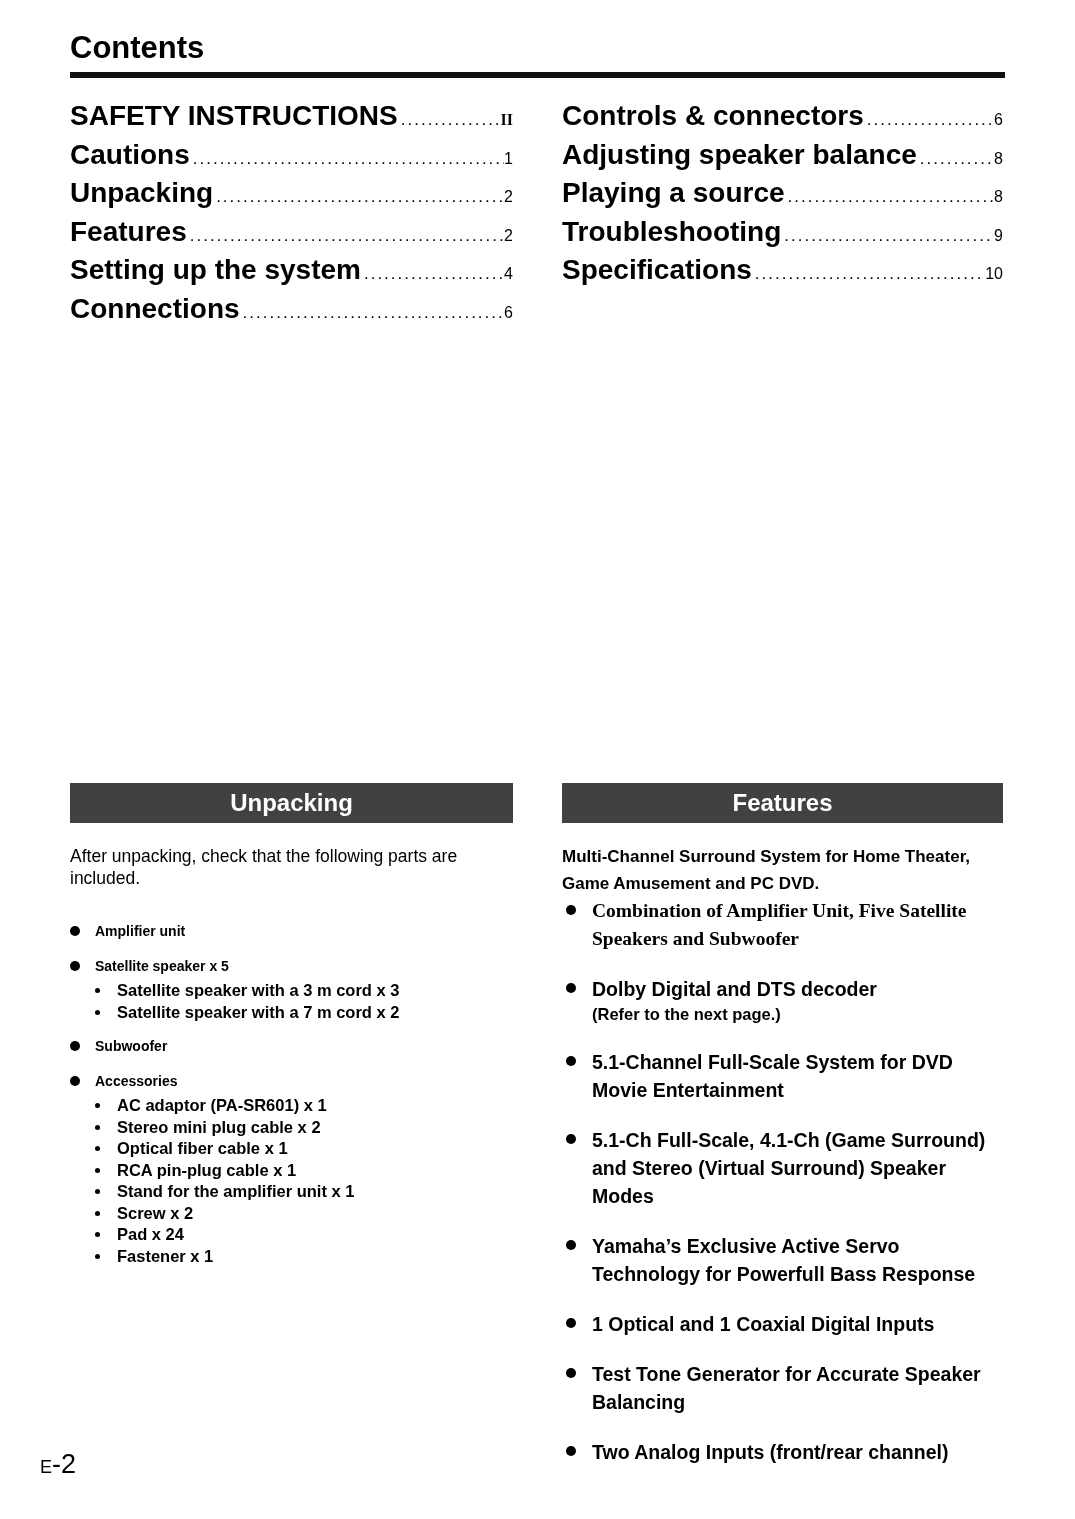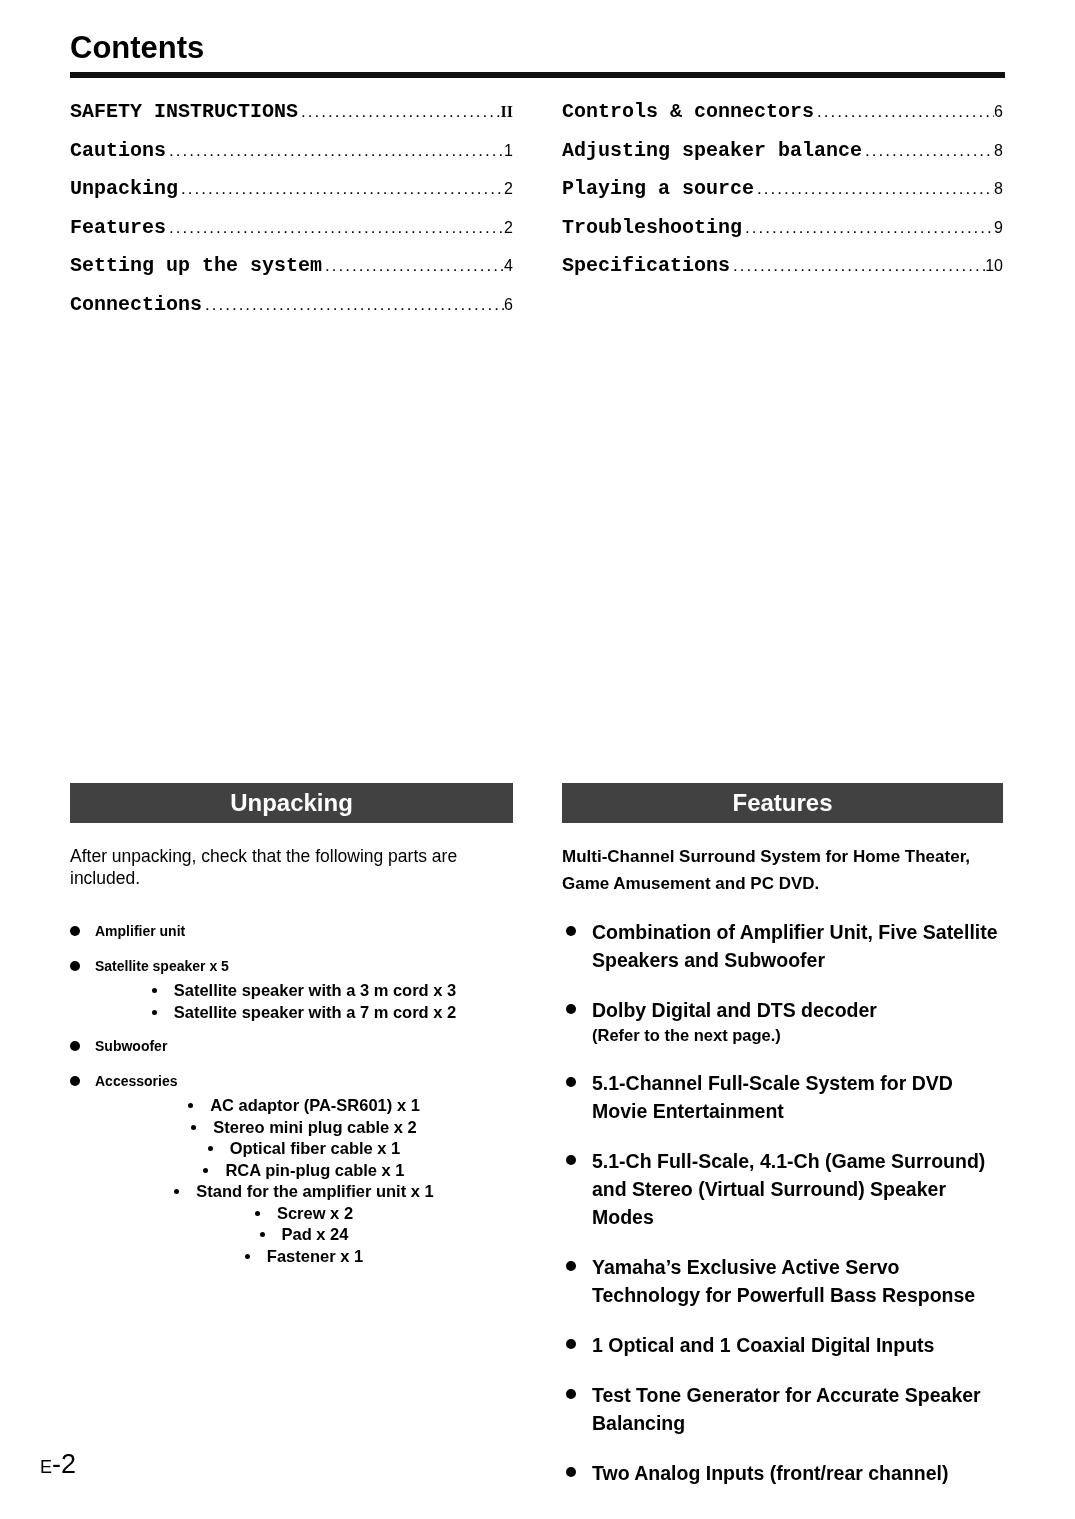--- a/index.html
+++ b/index.html
@@ -16,21 +16,21 @@
     font-size:31px;font-weight:bold;line-height:36px;
     margin:0 0 6px 0;letter-spacing:0;
   }
   .title-rule{height:6px;background:#101010;}
 
   
   .toc{display:flex;margin-top:22px;}
   .toc-col{width:443px;}
   .toc-col.right{margin-left:49px;width:441px;}
   .toc-row{display:flex;align-items:baseline;height:38.5px;}
-  .toc-label{font-weight:bold;font-size:20px;white-space:nowrap;font-family:Liberation Mono, monospace;}
+  .toc-label{font-weight:bold;font-size:28px;white-space:nowrap;}
   .leader{
     flex:1;overflow:hidden;white-space:nowrap;
     font-size:17px;letter-spacing:2px;padding:0 4px 0 3px;
   }
   .leader::after{content:"................................................................................................";}
   .toc-page{font-size:16px;text-align:right;white-space:nowrap;}
   .toc-page.roman{font-family:"Liberation Serif",serif;font-weight:bold;}
 
   
   .sections{display:flex;margin-top:452px;align-items:flex-start;}
@@ -45,30 +45,30 @@
   
   .u-intro{font-size:17.5px;margin:22px 0 0 0;line-height:22px;}
   ul.plist{list-style:none;margin:0;padding:0;}
   ul.plist>li{display:flex;margin-top:11px;}
   ul.plist>li.first{margin-top:30px;}
   .bullet-cell{width:25px;flex:none;padding-top:7px;}
   .dot-main{width:10px;height:10px;border-radius:50%;background:#000;display:block;}
   .item-body{flex:1;min-width:0;}
   .item-label{font-size:14px;font-weight:bold;line-height:24px;}
   ul.sub{list-style:none;margin:2px 0 0 0;padding:0;}
-  ul.sub>li{display:flex;justify-content:center;}
+  ul.sub>li{display:flex;}
   .bullet-cell-s{width:22px;flex:none;padding-top:8px;}
   .dot-sub{width:5px;height:5px;border-radius:50%;background:#000;display:block;}
   .sub-label{font-size:16.5px;font-weight:bold;line-height:21.5px;}
 
   
   .f-intro{font-size:17px;font-weight:bold;line-height:27px;margin:20px 0 0 0;}
   ul.flist{list-style:none;margin:0;padding:0;}
   ul.flist>li{display:flex;margin-top:22px;}
-  ul.flist>li.first{margin-top:21px;}
+  ul.flist>li.first{margin-top:0;font-family:Liberation Serif, serif;}
   ul.flist .bullet-cell{width:30px;padding-top:8px;}
   ul.flist .bullet-cell .dot-main{margin-left:4px;}
   ul.flist .item-label{font-size:19.5px;line-height:28px;}
   .f-note{font-size:16.5px;font-weight:bold;line-height:23px;}
 
   
   .footer-page{position:absolute;left:40px;bottom:38px;line-height:26px;}
   .footer-page .e{font-size:18px;}
   .footer-page .n{font-size:27px;}
 </style>

